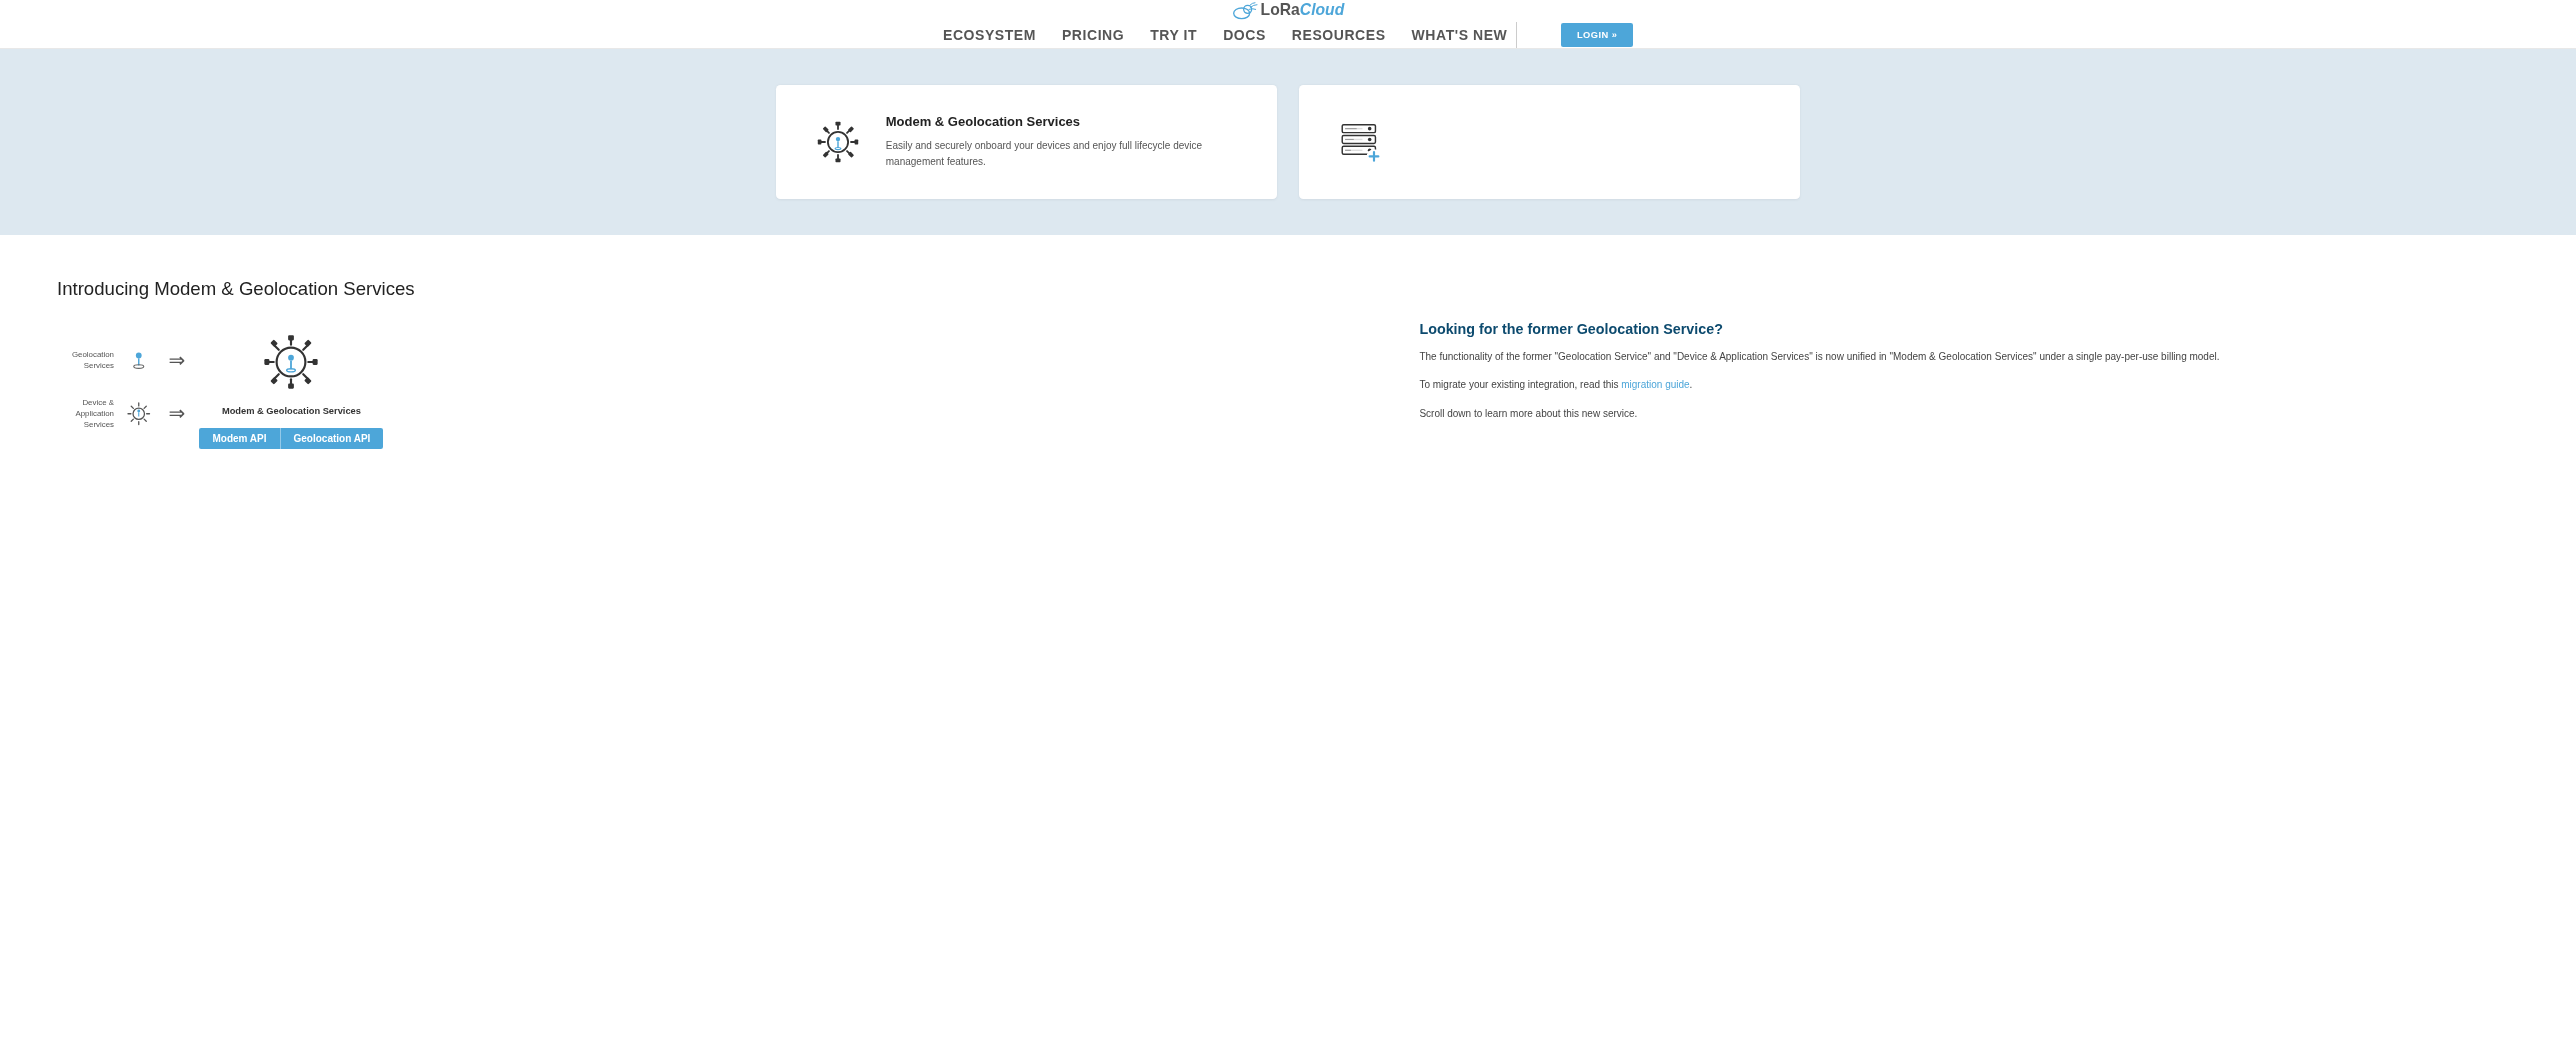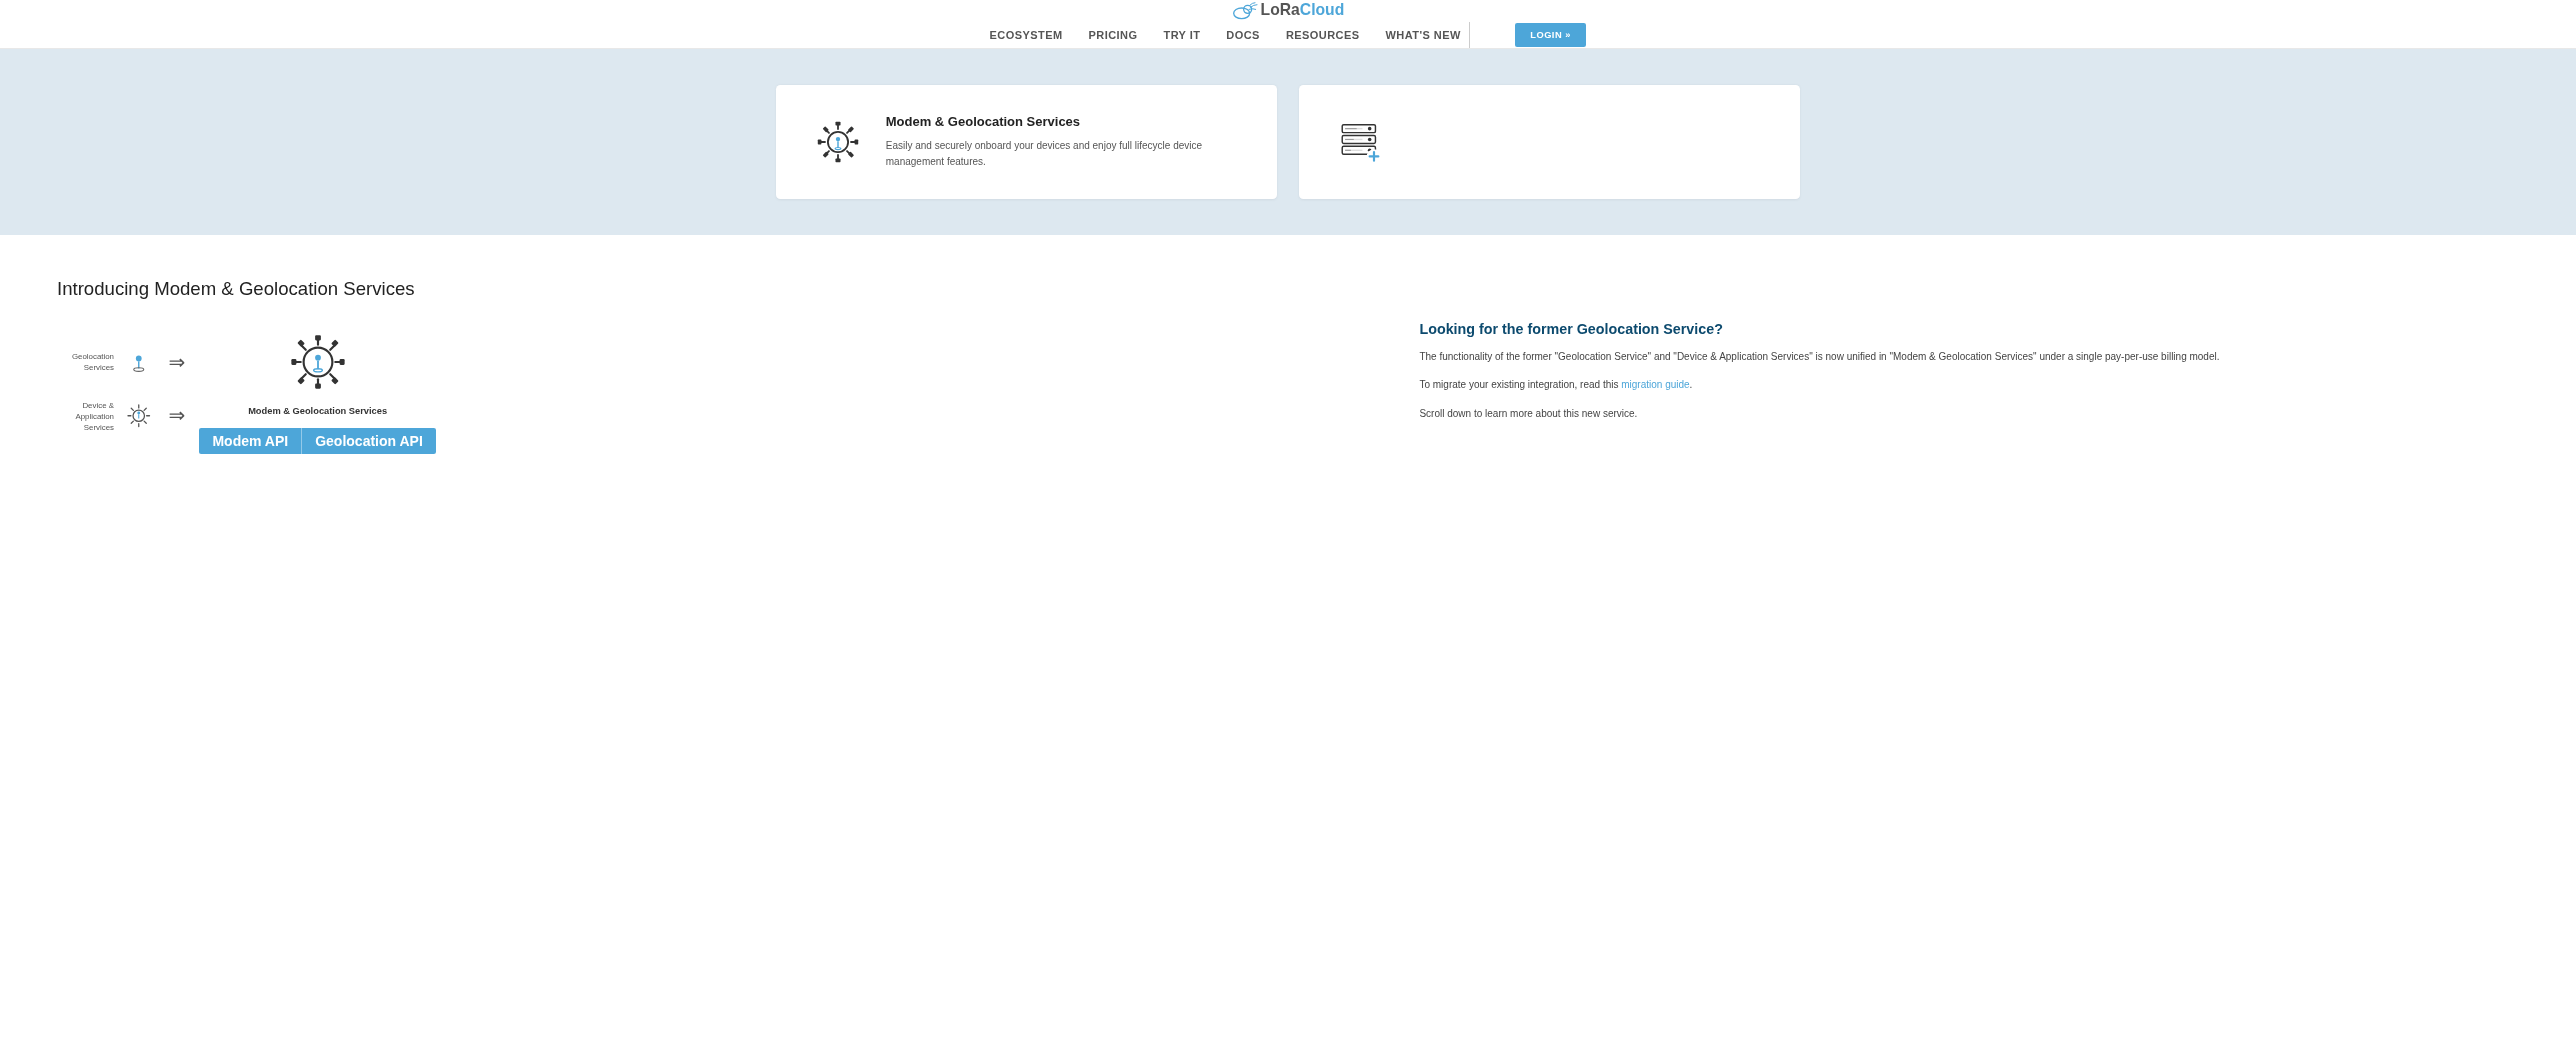--- a/index.html
+++ b/index.html
@@ -17,36 +17,36 @@
       flex-direction: column;
     }
     .navbar-logo {
       display: flex;
       align-items: center;
       font-size: 15.7px;
       font-weight: 700;
       color: #333;
     }
     .navbar-logo .lora { color: #555; font-weight: 600; }
-    .navbar-logo .cloud { color: #4da6d9; font-weight: 700; }
+    .navbar-logo .cloud { color: #4da6d9; font-weight: 700; font-style: italic; }
     .logo-icon {
       width: 26px; height: 20px;
       margin-right: 2.9px;
       position: relative;
     }
     .navbar-links {
       display: flex;
       align-items: center;
       gap: 26px;
       list-style: none;
     }
     .navbar-links a {
       text-decoration: none;
       color: #555;
-      font-size: 11px;
+      font-size: 14px;
       font-weight: 600;
       letter-spacing: 0.04em;
       text-transform: uppercase;
     }
     .navbar-divider {
       width: 0.7px; height: 26px;
       background: #ccc;
       margin: 0 5.7px;
     }
     .login-btn {
@@ -188,21 +188,21 @@
     .center-buttons {
       display: flex;
       border-radius: 2.1px;
       overflow: hidden;
       margin-top: 2.9px;
     }
 
     .center-btn {
       background: #4da6d9;
       color: #fff;
-      font-size: 14px;
+      font-size: 10px;
       font-weight: 600;
       padding: 5px 13px;
       border: none;
       cursor: pointer;
     }
 
     .center-btn + .center-btn {
       border-left: 0.7px solid rgba(255,255,255,0.4);
     }
 

